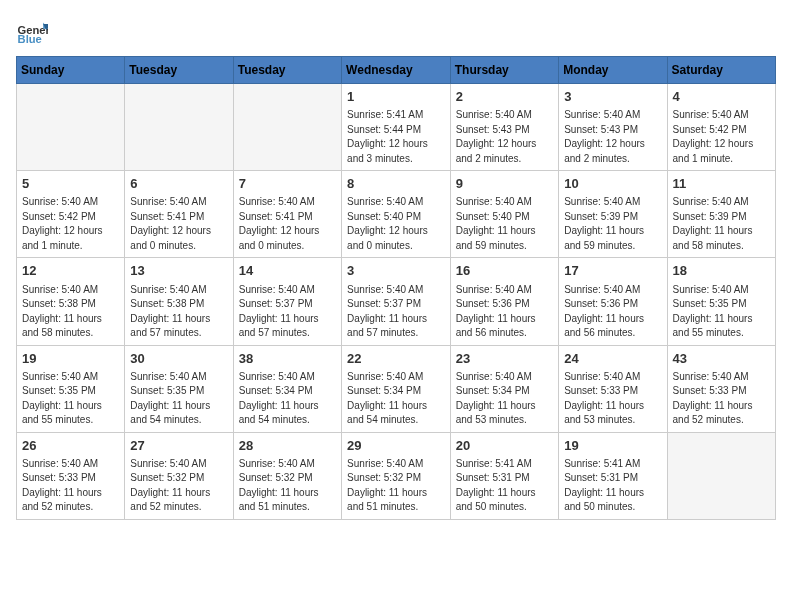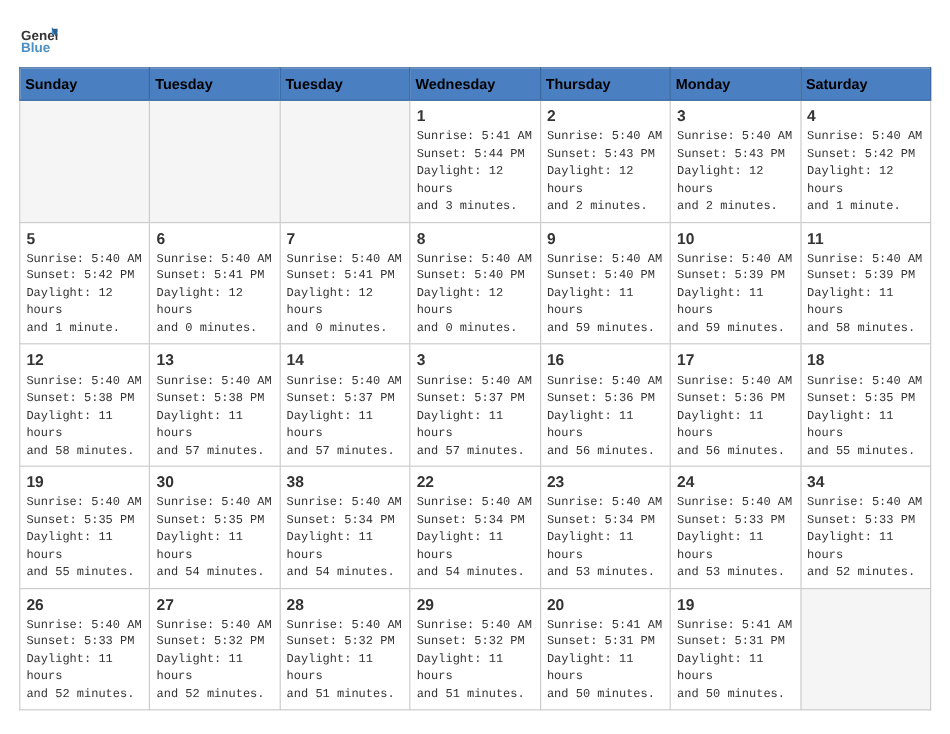--- a/index.html
+++ b/index.html
@@ -70,21 +70,20 @@
     .day-num {
       font-size: 13px;
       font-weight: bold;
       margin-bottom: 2px;
       display: block;
     }
     .day-info {
       font-size: 10px;
       color: #333;
       line-height: 1.45;
-      font-family: Liberation Mono, monospace;
     }
   </style>
 </head>
 <body>
 
 <div class="header">
   <div class="logo">
     <svg class="logo-icon" viewBox="0 0 40 40">
       <text x="2" y="22" font-size="14" font-weight="bold" fill="#333">General</text>
       <text x="2" y="34" font-size="14" font-weight="bold" fill="#4a90c4">Blue</text>
@@ -283,21 +282,21 @@
 and 53 minutes.</div>
         </td>
         <td>
           <span class="day-num">24</span>
           <div class="day-info" style="white-space: pre-line;">Sunrise: 5:40 AM
 Sunset: 5:33 PM
 Daylight: 11 hours
 and 53 minutes.</div>
         </td>
         <td>
-          <span class="day-num">34</span>
+          <span class="day-num">43</span>
           <div class="day-info" style="white-space: pre-line;">Sunrise: 5:40 AM
 Sunset: 5:33 PM
 Daylight: 11 hours
 and 52 minutes.</div>
         </td>
       </tr>
       <tr>
         <td>
           <span class="day-num">26</span>
           <div class="day-info" style="white-space: pre-line;">Sunrise: 5:40 AM

